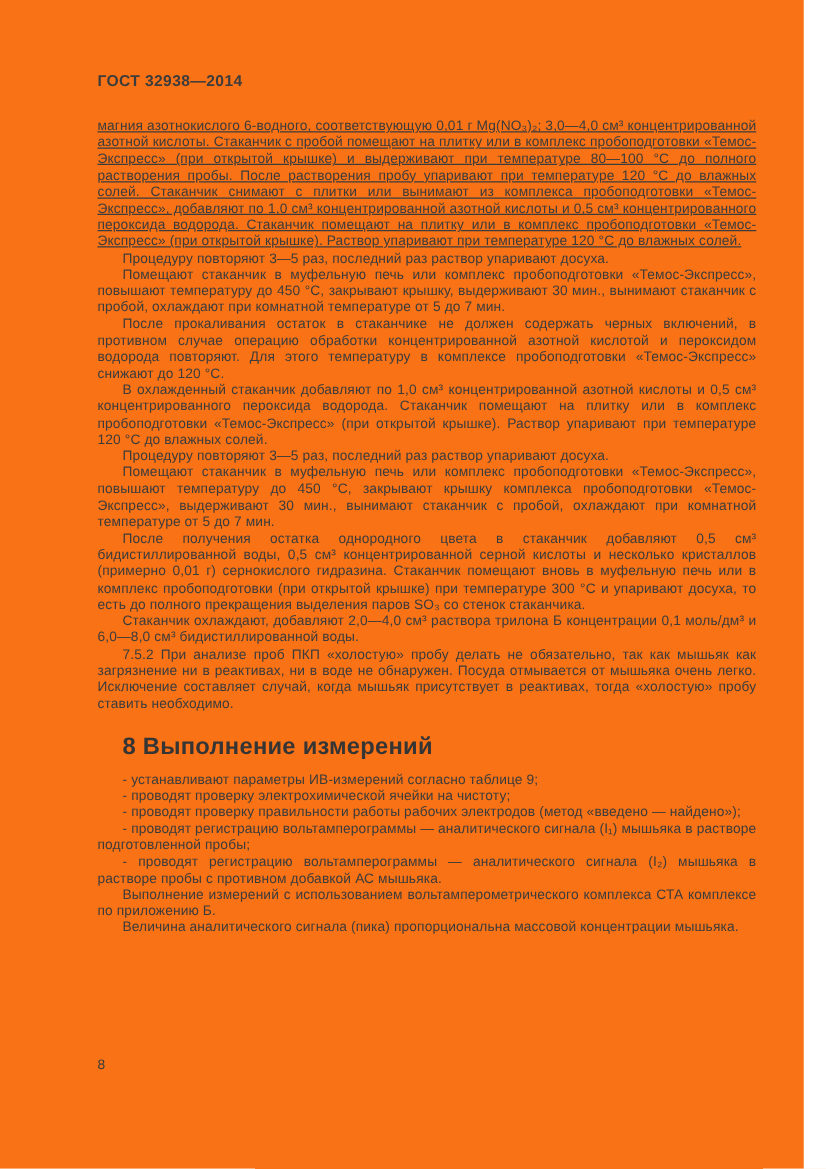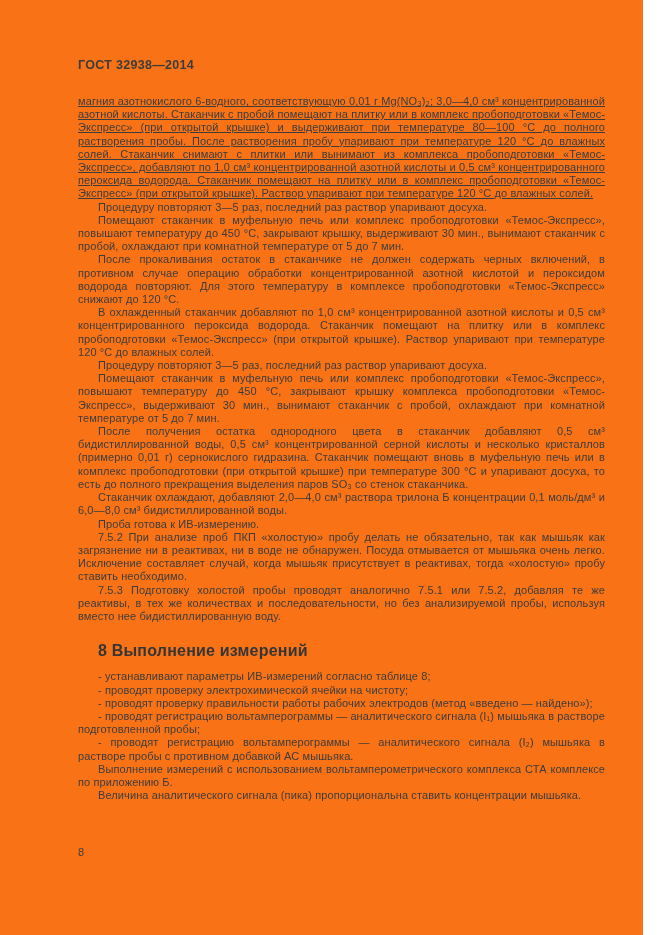--- a/index.html
+++ b/index.html
@@ -24,21 +24,21 @@
   .body-text {
     margin-top:23px;
     font-size:11px;
     line-height:13.2px;
     text-align:justify;
     letter-spacing:0.1px;
   }
   .body-text p { margin:0; text-indent:20px; }
   .body-text p.cont { text-indent:0;text-decoration:underline; }
   .body-text .h2 {
-    font-size:16px;
+    font-size:19px;
     font-weight:bold;
     margin:21px 0 13px 0;
     text-indent:20px;
     text-align:left;
     letter-spacing:0.2px;
     color:#353535;
   }
   .page-number {
     position:absolute;
     left:78px; top:846px;
@@ -54,27 +54,25 @@
     <div class="body-text">
       <p class="cont">магния азотнокислого 6-водного, соответствующую 0,01 г Mg(NO₃)₂; 3,0—4,0 см³ концентрированной азотной кислоты. Стаканчик с пробой помещают на плитку или в комплекс пробоподготовки «Темос-Экспресс» (при открытой крышке) и выдерживают при температуре 80—100 °С до полного растворения пробы. После растворения пробу упаривают при температуре 120 °С до влажных солей. Стаканчик снимают с плитки или вынимают из комплекса пробоподготовки «Темос-Экспресс», добавляют по 1,0 см³ концентрированной азотной кислоты и 0,5 см³ концентрированного пероксида водорода. Стаканчик помещают на плитку или в комплекс пробоподготовки «Темос-Экспресс» (при открытой крышке). Раствор упаривают при температуре 120 °С до влажных солей.</p>
       <p>Процедуру повторяют 3—5 раз, последний раз раствор упаривают досуха.</p>
       <p>Помещают стаканчик в муфельную печь или комплекс пробоподготовки «Темос-Экспресс», повышают температуру до 450 °С, закрывают крышку, выдерживают 30 мин., вынимают стаканчик с пробой, охлаждают при комнатной температуре от 5 до 7 мин.</p>
       <p>После прокаливания остаток в стаканчике не должен содержать черных включений, в противном случае операцию обработки концентрированной азотной кислотой и пероксидом водорода повторяют. Для этого температуру в комплексе пробоподготовки «Темос-Экспресс» снижают до 120 °С.</p>
       <p>В охлажденный стаканчик добавляют по 1,0 см³ концентрированной азотной кислоты и 0,5 см³ концентрированного пероксида водорода. Стаканчик помещают на плитку или в комплекс пробоподготовки «Темос-Экспресс» (при открытой крышке). Раствор упаривают при температуре 120 °С до влажных солей.</p>
       <p>Процедуру повторяют 3—5 раз, последний раз раствор упаривают досуха.</p>
       <p>Помещают стаканчик в муфельную печь или комплекс пробоподготовки «Темос-Экспресс», повышают температуру до 450 °С, закрывают крышку комплекса пробоподготовки «Темос-Экспресс», выдерживают 30 мин., вынимают стаканчик с пробой, охлаждают при комнатной температуре от 5 до 7 мин.</p>
       <p>После получения остатка однородного цвета в стаканчик добавляют 0,5 см³ бидистиллированной воды, 0,5 см³ концентрированной серной кислоты и несколько кристаллов (примерно 0,01 г) сернокислого гидразина. Стаканчик помещают вновь в муфельную печь или в комплекс пробоподготовки (при открытой крышке) при температуре 300 °С и упаривают досуха, то есть до полного прекращения выделения паров SO₃ со стенок стаканчика.</p>
       <p>Стаканчик охлаждают, добавляют 2,0—4,0 см³ раствора трилона Б концентрации 0,1 моль/дм³ и 6,0—8,0 см³ бидистиллированной воды.</p>
-      <p>Проба готова к ИВ-измерению.</p>
       <p>7.5.2 При анализе проб ПКП «холостую» пробу делать не обязательно, так как мышьяк как загрязнение ни в реактивах, ни в воде не обнаружен. Посуда отмывается от мышьяка очень легко. Исключение составляет случай, когда мышьяк присутствует в реактивах, тогда «холостую» пробу ставить необходимо.</p>
-      <p>7.5.3 Подготовку холостой пробы проводят аналогично 7.5.1 или 7.5.2, добавляя те же реактивы, в тех же количествах и последовательности, но без анализируемой пробы, используя вместо нее бидистиллированную воду.</p>
       <div class="h2">8 Выполнение измерений</div>
-      <p>- устанавливают параметры ИВ-измерений согласно таблице 8;</p>
+      <p>- устанавливают параметры ИВ-измерений согласно таблице 9;</p>
       <p>- проводят проверку электрохимической ячейки на чистоту;</p>
       <p>- проводят проверку правильности работы рабочих электродов (метод «введено — найдено»);</p>
       <p>- проводят регистрацию вольтамперограммы — аналитического сигнала (I₁) мышьяка в растворе подготовленной пробы;</p>
       <p>- проводят регистрацию вольтамперограммы — аналитического сигнала (I₂) мышьяка в растворе пробы с противном добавкой АС мышьяка.</p>
       <p>Выполнение измерений с использованием вольтамперометрического комплекса СТА комплексе по приложению Б.</p>
-      <p>Величина аналитического сигнала (пика) пропорциональна ставить концентрации мышьяка.</p>
+      <p>Величина аналитического сигнала (пика) пропорциональна массовой концентрации мышьяка.</p>
     </div>
   </div>
   <div class="page-number">8</div>
 </div>
 
 </body></html>

